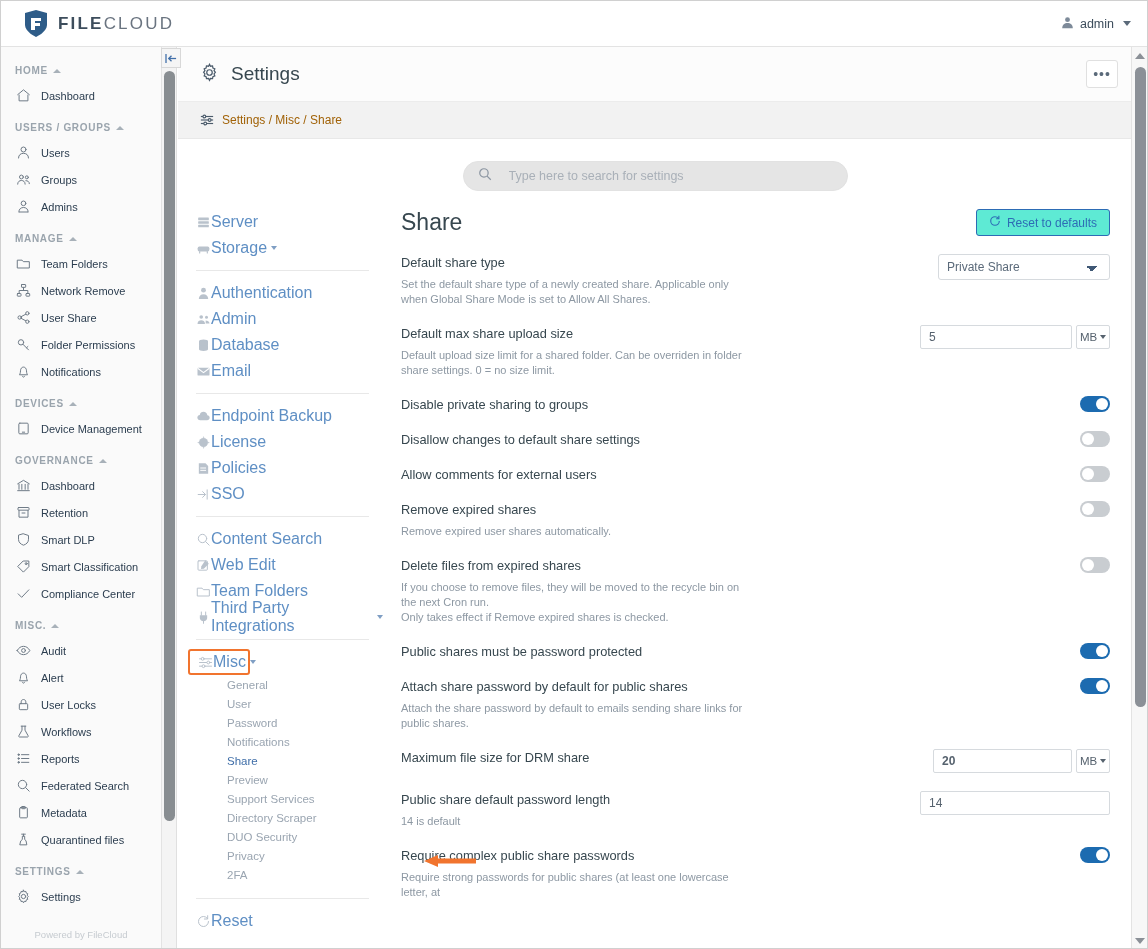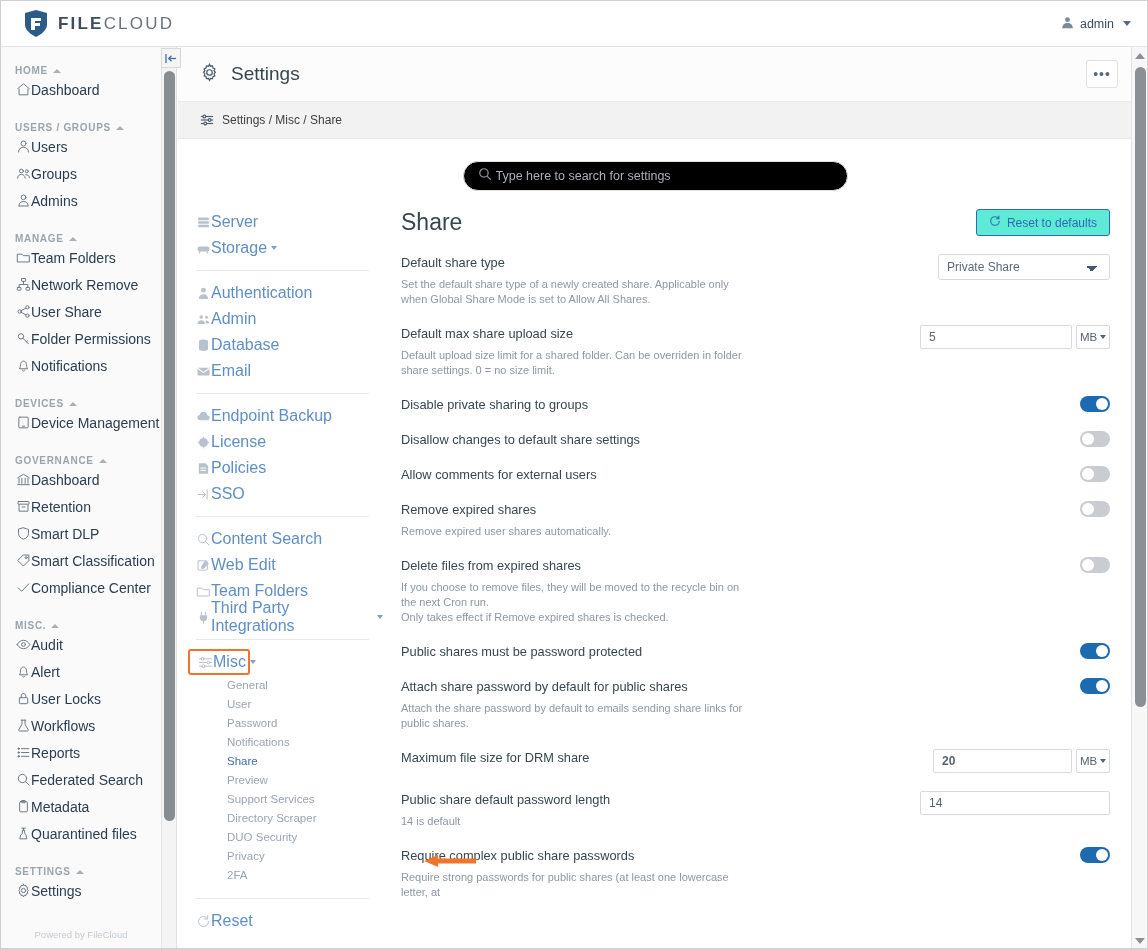--- a/index.html
+++ b/index.html
@@ -60,23 +60,23 @@
     display: flex; align-items: center; gap: 5px;
     text-transform: uppercase;
   }
   .caret-up-sm {
     width: 0; height: 0;
     border-left: 4px solid transparent;
     border-right: 4px solid transparent;
     border-bottom: 4.5px solid #a8b1b9;
   }
   .nav-item {
-    display: flex; align-items: flex-start; gap: 0;
+    display: flex; align-items: center; gap: 10px;
     height: 27px; padding-left: 15px;
-    font-size: 14px; color: #2b3d4f;
+    font-size: 11px; color: #2b3d4f;
     cursor: pointer;
   }
   .nav-item .ni { width: 15px; height: 15px; display: inline-flex; align-items: center; justify-content: center; flex: none; color: #6f7b87; }
   .nav-item .ni svg { display:block; }
   .nav-gap { height: 13px; }
   .nav-footer {
     position: absolute; bottom: 10px; left: 0; width: 160px;
     text-align: center; font-size: 9.5px; color: #c6cbd0;
   }
   
@@ -115,32 +115,32 @@
   .kebab-btn {
     margin-left: auto; width: 32px; height: 28px;
     border: 1px solid #e0e0e0; border-radius: 3px; background: #fff;
     display: flex; align-items: center; justify-content: center;
     color: #5b6a7a; font-size: 14px; letter-spacing: 1px; cursor: pointer;
   }
   .breadcrumb-bar {
     height: 37px; background: #f2f2f2;
     border-bottom: 1px solid #e8e8e8;
     display: flex; align-items: center; padding-left: 22px;
-    gap: 8px; font-size: 12px; color: #404040;
+    gap: 8px; font-size: 12px; color: #a16207;
   }
   .breadcrumb-bar .bc-icon { color: #4b5b6b; display:inline-flex; }
 
   .content-scroll { height: 811px; overflow: hidden; position: relative; }
 
   .searchrow { display: flex; justify-content: center; padding-top: 22px; }
   .searchbox {
     width: 385px; height: 30px;
     border: 1px solid #e2e2e2; border-radius: 16px;
-    display: flex; align-items: center; gap: 4px; padding: 0 14px;
-    background: #000000;
+    display: flex; align-items: center; gap: 17px; padding: 0 14px;
+    background: #e5e5e5;
   }
   .searchbox input {
     border: none; outline: none; flex: 1;
     font-size: 12.5px; color: #55606b;
     font-family: "Liberation Sans", sans-serif;
     background: transparent;
   }
   .searchbox input::placeholder { color: #a9b0b8; }
 
   .cols { display: flex; padding: 18px 0 0 0; }

